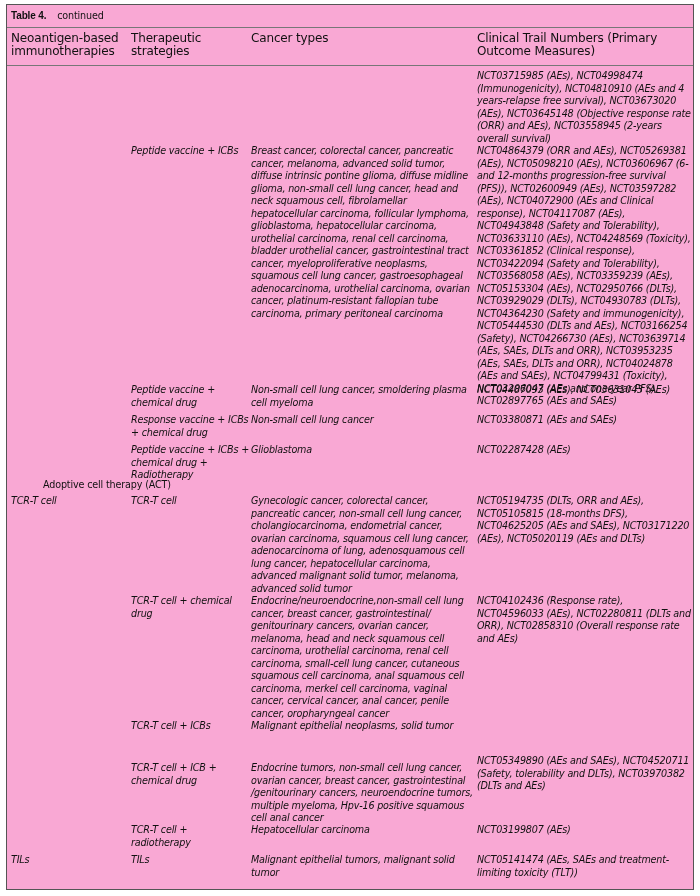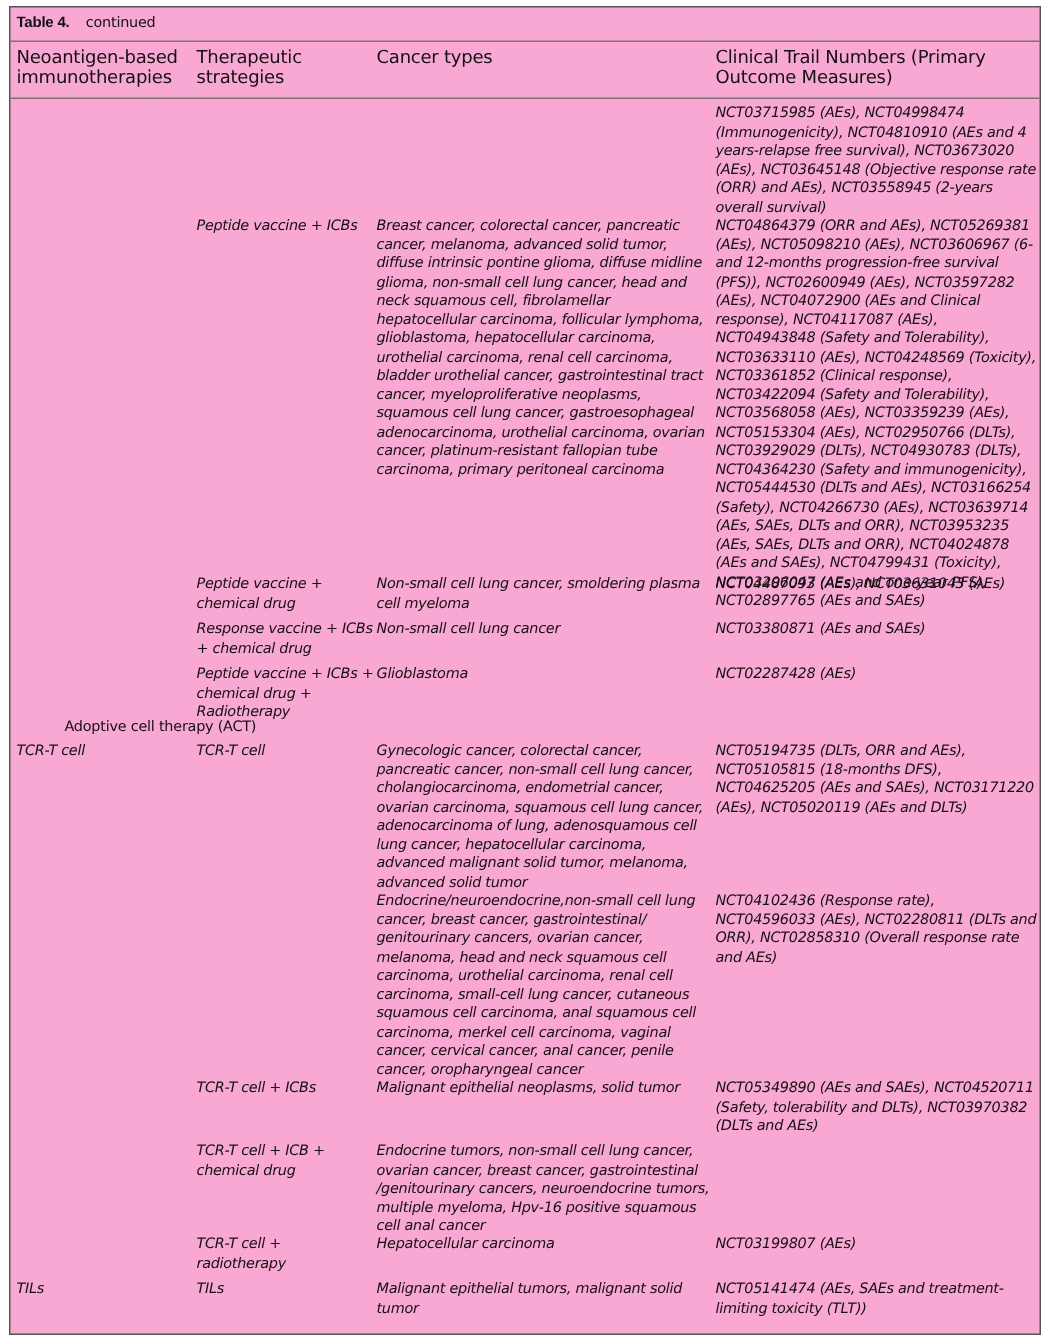--- a/index.html
+++ b/index.html
@@ -55,26 +55,27 @@
   <div class="cell c3" style="top:439px">Glioblastoma</div>
   <div class="cell c4" style="top:439px">NCT02287428 (AEs)</div>
 
   <div class="section" style="top:474px">Adoptive cell therapy (ACT)</div>
 
   <div class="cell c1" style="top:490px">TCR-T cell</div>
   <div class="cell c2" style="top:490px">TCR-T cell</div>
   <div class="cell c3" style="top:490px">Gynecologic cancer, colorectal cancer, pancreatic cancer, non-small cell lung cancer, cholangiocarcinoma, endometrial cancer, ovarian carcinoma, squamous cell lung cancer, adenocarcinoma of lung, adenosquamous cell lung cancer, hepatocellular carcinoma, advanced malignant solid tumor, melanoma, advanced solid tumor</div>
   <div class="cell c4" style="top:490px">NCT05194735 (DLTs, ORR and AEs), NCT05105815 (18-months DFS), NCT04625205 (AEs and SAEs), NCT03171220 (AEs), NCT05020119 (AEs and DLTs)</div>
 
+  <div class="cell c2" style="top:590px">TCR-T cell + chemical drug</div>
   <div class="cell c3" style="top:590px">Endocrine/neuroendocrine,non-small cell lung cancer, breast cancer, gastrointestinal/ genitourinary cancers, ovarian cancer, melanoma, head and neck squamous cell carcinoma, urothelial carcinoma, renal cell carcinoma, small-cell lung cancer, cutaneous squamous cell carcinoma, anal squamous cell carcinoma, merkel cell carcinoma, vaginal cancer, cervical cancer, anal cancer, penile cancer, oropharyngeal cancer</div>
   <div class="cell c4" style="top:590px">NCT04102436 (Response rate), NCT04596033 (AEs), NCT02280811 (DLTs and ORR), NCT02858310 (Overall response rate and AEs)</div>
 
   <div class="cell c2" style="top:715px">TCR-T cell + ICBs</div>
   <div class="cell c3" style="top:715px">Malignant epithelial neoplasms, solid tumor</div>
-  <div class="cell c4" style="top:715px">NCT05349890 (AEs and SAEs), NCT04520711 (Safety, tolerability and DLTs), NCT03970382 (DLTs and AEs)</div>
+  <div class="cell c4" style="top:750px">NCT05349890 (AEs and SAEs), NCT04520711 (Safety, tolerability and DLTs), NCT03970382 (DLTs and AEs)</div>
 
   <div class="cell c2" style="top:757px">TCR-T cell + ICB + chemical drug</div>
   <div class="cell c3" style="top:757px">Endocrine tumors, non-small cell lung cancer, ovarian cancer, breast cancer, gastrointestinal /genitourinary cancers, neuroendocrine tumors, multiple myeloma, Hpv-16 positive squamous cell anal cancer</div>
 
   <div class="cell c2" style="top:819px">TCR-T cell + radiotherapy</div>
   <div class="cell c3" style="top:819px">Hepatocellular carcinoma</div>
   <div class="cell c4" style="top:819px">NCT03199807 (AEs)</div>
 
   <div class="cell c1" style="top:849px">TILs</div>
   <div class="cell c2" style="top:849px">TILs</div>

